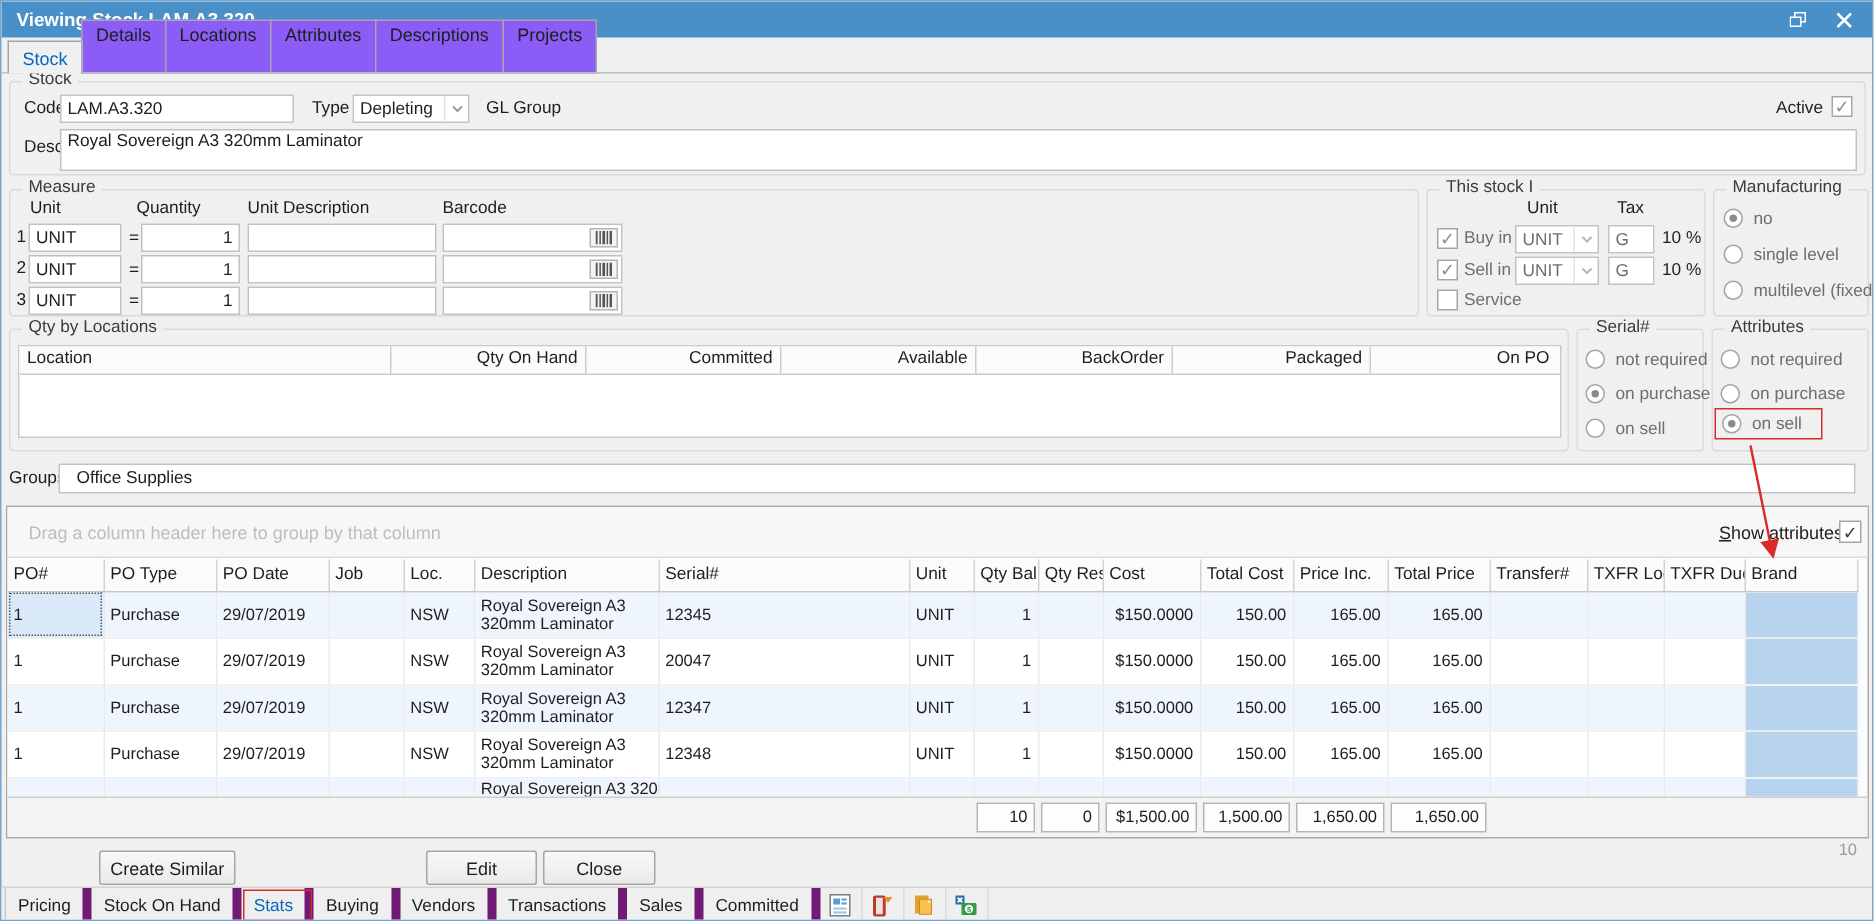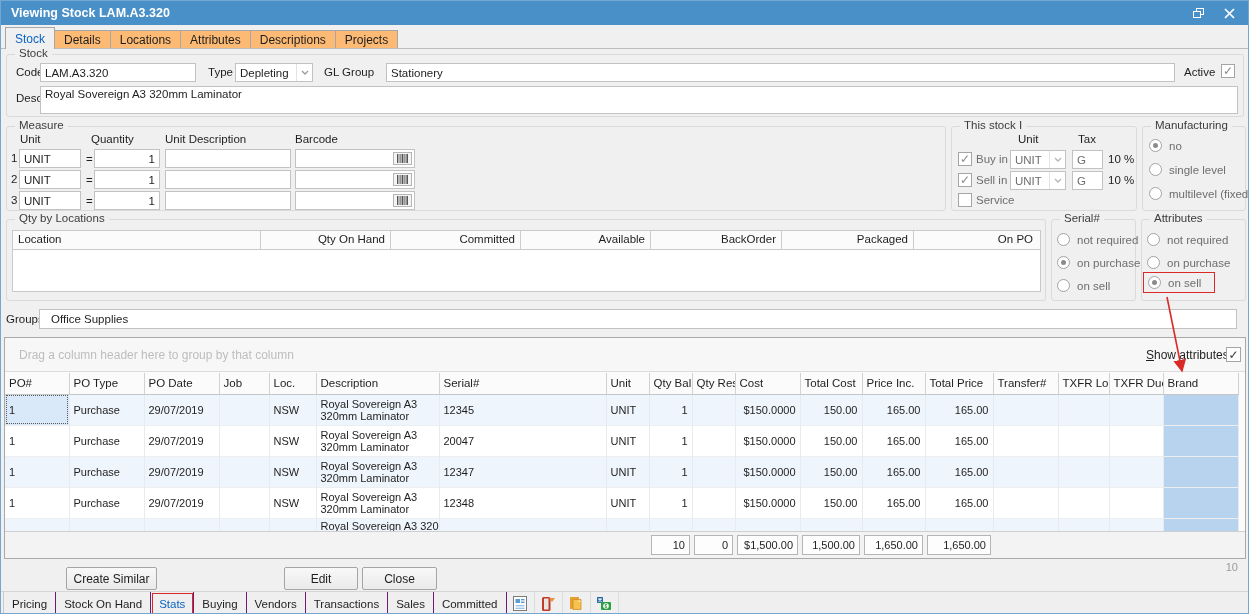--- a/index.html
+++ b/index.html
@@ -9,22 +9,22 @@
        font-family:"Liberation Sans",sans-serif;font-size:11.5px;color:#1e1e1e;}
 
   
   .titlebar{position:absolute;left:0;top:0;width:100%;height:24px;background:#4a90c8;
             display:flex;align-items:center;}
   .titlebar .ttl{color:#fff;font-weight:bold;font-size:12.5px;padding-left:10px;}
   .winbtn{position:absolute;top:4px;width:26px;height:17px;display:flex;align-items:center;justify-content:center;}
 
   
   .tabs{position:absolute;left:4px;top:26px;display:flex;align-items:flex-end;height:22px;}
-  .tab{border:1px solid #a6a6a6;border-bottom:none;background:#fdba74;padding:3px 9px 4px 9px;
-       margin-right:-1px;font-size:12px;color:#1e1e1e;height:19px;line-height:13px;}
+  .tab{border:1px solid #a6a6a6;border-bottom:none;background:#8b5cf6;padding:3px 9px 4px 9px;
+       margin-right:-1px;font-size:12px;color:#1e1e1e;height:36px;line-height:13px;}
   .tab.active{color:#0a64c2;height:22px;padding-top:5px;position:relative;z-index:2;background:#f0f0f0;}
   .tabline{position:absolute;left:0;top:47px;width:100%;border-top:1px solid #bdbdbd;}
 
   
   .gb{position:absolute;border:1px solid #dadada;border-radius:3px;}
   .gb>.lg{position:absolute;top:-8px;left:8px;background:#f0f0f0;padding:0 4px;font-size:11.5px;color:#3c3c3c;white-space:nowrap;}
 
   .lbl{position:absolute;white-space:nowrap;color:#1e1e1e;}
   .inp{position:absolute;height:19px;border:1px solid #c2c2c2;background:#fff;
        font-family:"Liberation Sans",sans-serif;font-size:11.5px;color:#1e1e1e;padding:1px 4px;}
@@ -67,21 +67,21 @@
   .grid tr.partial{height:12px;border-bottom:none;background:#eff5fc;}
   .grid tr.partial td{padding-top:1px;padding-bottom:0;vertical-align:top;height:12px;}
   .sumbar{position:absolute;left:0;top:193px;width:1240px;height:27px;background:#f3f3f3;border-top:1px solid #cfcfcf;}
   .sumbox{position:absolute;top:3px;height:20px;border:1px solid #b5b5b5;background:#fdfdfd;
           display:flex;align-items:center;justify-content:flex-end;padding:0 4px;font-size:11px;}
 
   
   .count{position:absolute;left:1205px;top:560px;width:32px;text-align:right;color:#9a9a9a;font-size:11px;}
   .bbar{position:absolute;left:0;top:590px;width:100%;height:24px;background:#efefef;border-top:1px solid #d4d4d4;
         display:flex;align-items:stretch;}
-  .btab{display:flex;align-items:center;padding:0 8px;border-right:1px solid #701a75;font-size:11.5px;color:#1e1e1e;white-space:nowrap;}
+  .btab{display:flex;align-items:center;padding:0 8px;border-right:6px solid #701a75;font-size:11.5px;color:#1e1e1e;white-space:nowrap;}
   .btab:first-child{border-left:1px solid #c9c9c9;margin-left:2px;}
   .btab.active{color:#0a64c2;outline:1.5px solid #da2a27;outline-offset:-2px;}
   .icab{display:flex;align-items:center;justify-content:center;width:28px;border-right:1px solid #dcdcdc;}
 
   .overlay{position:absolute;left:0;top:0;width:1249px;height:614px;pointer-events:none;z-index:99;}
 
   .bcbtn{position:absolute;right:2px;top:2px;width:19px;height:13px;border:1px solid #b5b5b5;background:#f4f4f4;
          display:flex;align-items:center;justify-content:center;}
 </style>
 </head>
@@ -121,21 +121,20 @@
     <span class="lbl" style="left:201px;top:11px;">Type</span>
     <div class="sel" style="left:228px;top:8px;width:78px;">
       <span>Depleting</span>
       <span class="chev">
           <svg width="8" height="5">
             <path d="M1 1 L4 4 L7 1" stroke="#9a9a9a" fill="none" stroke-width="1.3"></path>
           </svg>
         </span>
     </div>
     <span class="lbl" style="left:317px;top:11px;">GL Group</span>
-    <input class="inp" style="left: 379px; top: 8px; width: 789px;" readonly="" value="Stationery">
     <span class="lbl" style="left:1177px;top:11px;">Active</span>
     <span class="cb" style="left:1214px;top:9px;">✓</span>
     <span class="lbl" style="left:9px;top:37px;">Desc</span>
     <textarea class="inp" style="left: 33px; top: 31px; width: 1198px; height: 28px; resize: none; overflow: hidden;" readonly="">Royal Sovereign A3 320mm Laminator</textarea>
   </div>
 
   <div class="gb" style="left:5px;top:125px;width:940px;height:85px;">
     <span class="lg">Measure</span>
     <span class="lbl" style="left:13px;top:6px;">Unit</span>
     <span class="lbl" style="left:84px;top:6px;">Quantity</span>

